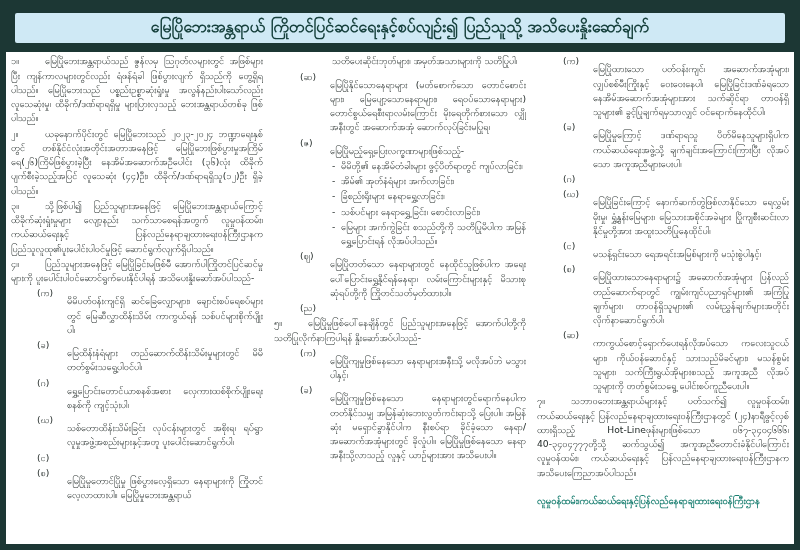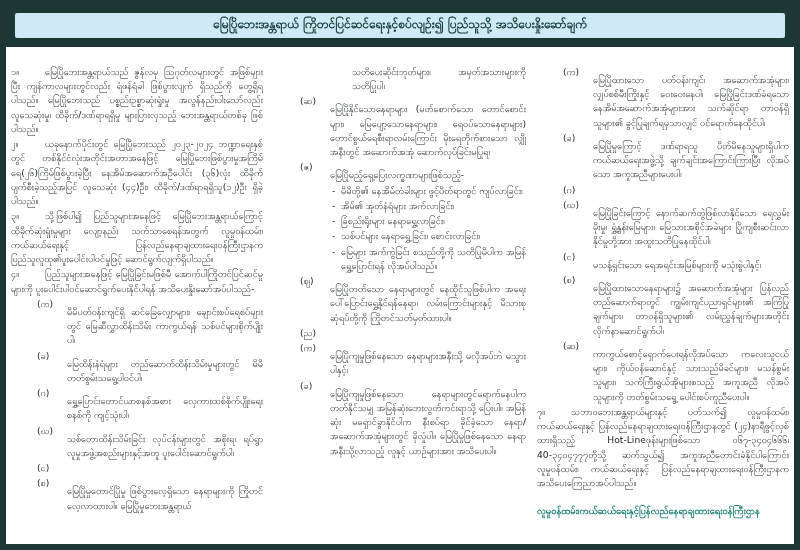--- a/index.html
+++ b/index.html
@@ -5,37 +5,37 @@
   html,body{margin:0;padding:0;background:#e8e8e8;}
   .page{
     width:800px;height:550px;box-sizing:border-box;
     background:#ffffff;border:6px solid var(--frame,#1c3734);
     display:flex;flex-direction:column;
     font-family:"DejaVu Sans","Liberation Sans",sans-serif;
   }
   .header-band{background:var(--frame,#1c3734);padding:7px 9px 9px;flex:0 0 auto;}
   .header-box{
     background:var(--boxbg,#cfe9f5);color:var(--headtext,#16403c);
-    text-align:center;font-weight:bold;font-size:12px;line-height:1.4;
+    text-align:center;font-weight:bold;font-size:16px;line-height:1.4;
     padding:3px 6px 5px;border-radius:2px;
   }
   .body{
-    flex:1 1 auto;display:flex;gap:11px;padding:18px 5px 5px;
+    flex:1 1 auto;display:flex;gap:11px;padding:2px 5px 5px;
     overflow:hidden;color:var(--bodytext,#232b29);
   }
   .col{flex:1 1 0;overflow:hidden;font-size:9.2px;line-height:1.55;text-align:justify;}
   .block{margin:0 0 1px 0;}
   .pnum{display:inline-block;width:34px;}
   .block.item{display:flex;margin-left:26px;}
   .block.item .ilabel{flex:0 0 30px;}
   .block.item .itext{flex:1;text-align:justify;margin-top:8px;}
   .block.dash{display:flex;margin-left:58px;}
   .block.dash .ilabel{flex:0 0 9px;}
   .block.dash .itext{flex:1;text-align:justify;}
-  .block.cont{margin-left:78px;}
+  .block.cont{margin-left:58px;}
   .block.footer{
     color:var(--footer,#1a7f71);font-weight:bold;margin-top:14px;
     font-size:9.4px;
   }
 </style>
 </head>
 <body>
 
 <div class="page" style="--frame: #1c3734; --boxbg: #cfe9f5; --headtext: #16403c; --bodytext: #232b29; --footer: #1a7f71;">
   <div class="header-band">
@@ -101,20 +101,21 @@
           <span class="ilabel">-</span>
           <span class="itext">မြေများ အက်ကွဲခြင်း စသည်တို့ကို သတိပြုမိပါက အမြန်ရွှေ့ပြောင်းရန် လိုအပ်ပါသည်။</span>
         </div>
         <div class="block item">
           <span class="ilabel">(ဈ)</span>
           <span class="itext">မြေပြိုတတ်သော နေရာများတွင် နေထိုင်သူဖြစ်ပါက အရေးပေါ်ပြောင်းရွှေ့နိုင်ရန်နေရာ၊ လမ်းကြောင်းများနှင့် မိသားစုဆုံရပ်တို့ကို ကြိုတင်သတ်မှတ်ထားပါ။</span>
         </div>
         <div class="block item">
           <span class="ilabel">(ည)</span>
         </div>
+        <div class="block num"><span class="pnum">၅။</span><span class="ptext">မြေပြိုမှုဖြစ်ပေါ်နေချိန်တွင် ပြည်သူများအနေဖြင့် အောက်ပါတို့ကို သတိပြုလိုက်နာကြပါရန် နှိုးဆော်အပ်ပါသည်-</span></div>
         <div class="block item">
           <span class="ilabel">(က)</span>
           <span class="itext">မြေပြိုကျမှုဖြစ်နေသော နေရာများအနီးသို့ မလိုအပ်ဘဲ မသွားပါနှင့်၊</span>
         </div>
         <div class="block item">
           <span class="ilabel">(ခ)</span>
           <span class="itext">မြေပြိုကျမှုဖြစ်နေသော နေရာများတွင်ရောက်နေပါက တတ်နိုင်သမျှ အမြန်ဆုံးဘေးလွတ်ကင်းရာသို့ ပြေးပါ။ အမြန်ဆုံး မရှောင်ခွာနိုင်ပါက နီးစပ်ရာ ခိုင်ခံ့သော နေရာ/အဆောက်အအုံများတွင် ခိုလှုံပါ။ မြေပြိုမှုဖြစ်နေသော နေရာအနီးသို့လာသည့် လူနှင့် ယာဉ်များအား အသိပေးပါ။</span>
         </div>
       </div>
     <div class="col">

